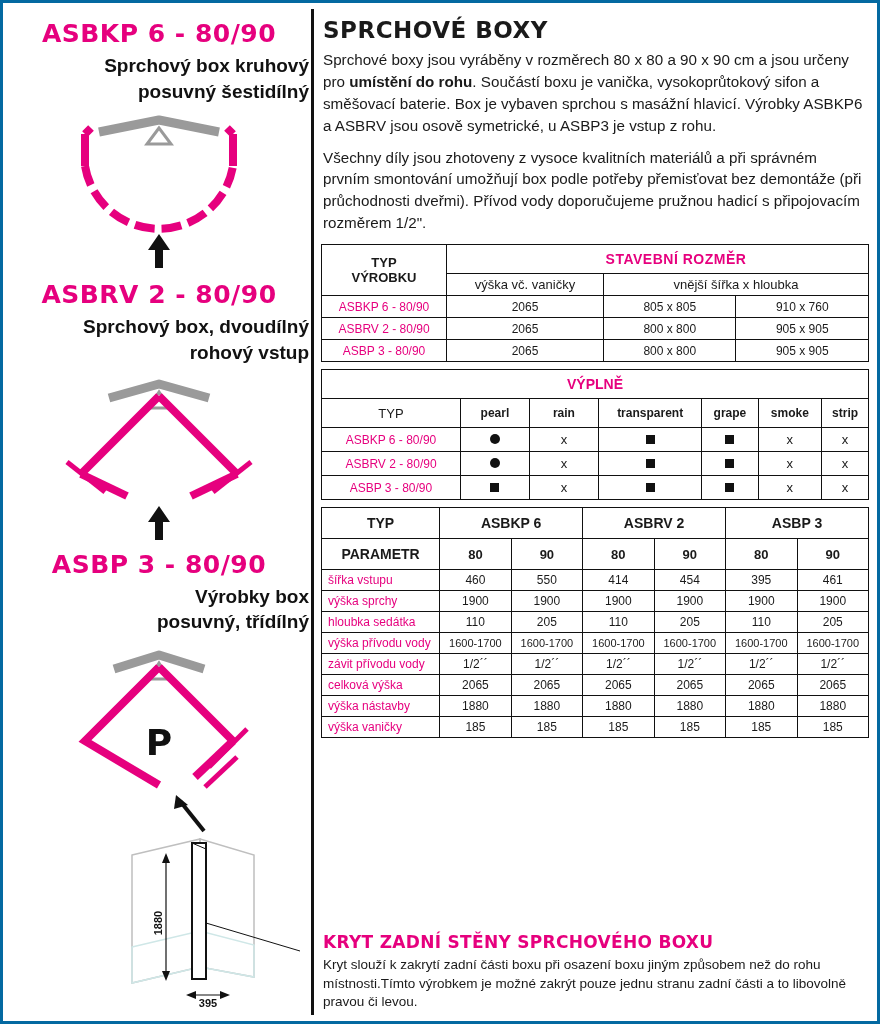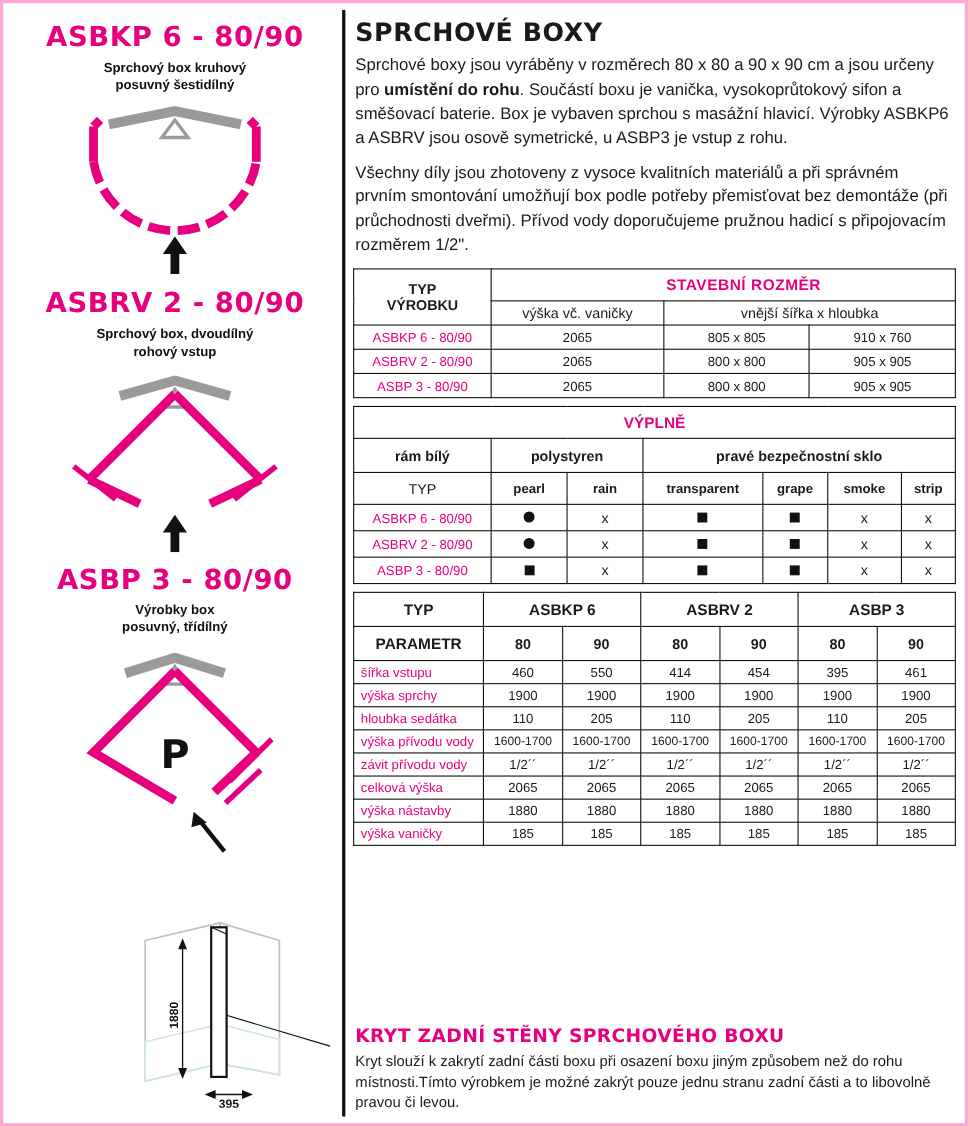--- a/index.html
+++ b/index.html
@@ -6,21 +6,21 @@
   body{
     width:880px;height:1024px;
     background:#ffffff;
     font-family:"Liberation Sans",sans-serif;
     color:#1a1a1a;
     position:relative;
     overflow:hidden;
   }
   .page{
     position:absolute;inset:0;
-    border:3px solid #f9a8d4;
+    border:3px solid #0369a1;
     box-sizing:border-box;
   }
   .vsep{
     position:absolute;
     left:308px;top:6px;bottom:6px;
     width:3px;background:#111;
   }
   
   .left{
     position:absolute;left:6px;top:6px;width:300px;bottom:6px;
@@ -28,22 +28,22 @@
   .prod{position:relative;}
   .prod-title{
     color:#e6007e;
     font-weight:bold;
     font-size:25px;
     text-align:center;
     letter-spacing:.5px;
     font-family:"DejaVu Sans",sans-serif;
   }
   .prod-sub{
-    text-align:center;
-    font-size:12px;
+    text-align:right;
+    font-size:19px;
     font-weight:bold;
     line-height:1.35;
     margin-top:5px;
     color:#111;
   }
   .figure{position:relative;height:135px;}
   .figure svg{position:absolute;left:0;top:0;}
   .arrow-up{display:block;margin:0 auto;}
   
   .right{
@@ -244,25 +244,20 @@
       </table>
 
     <div class="spacer"></div>
 
     <table class="tbl t2">
       <tbody>
           <tr>
         <td colspan="7" class="pink-hdr" style="height:24px;color:#e6007e;font-weight:bold;font-size:14px;">VÝPLNĚ</td>
       </tr>
       <tr>
-        <td style="width:118px;font-weight:bold;font-size:13px;height:26px;">rám bílý</td>
-        <td colspan="2" style="font-weight:bold;font-size:13px;">polystyren</td>
-        <td colspan="4" style="font-weight:bold;font-size:13px;">pravé bezpečnostní sklo</td>
-      </tr>
-      <tr>
         <td class="typ-cell" style="height:24px;">TYP</td>
         <td style="width:62px;font-weight:bold;font-size:12px;">pearl</td>
         <td style="width:62px;font-weight:bold;font-size:12px;">rain</td>
         <td style="font-weight:bold;font-size:12px;">transparent</td>
         <td style="font-weight:bold;font-size:12px;">grape</td>
         <td style="font-weight:bold;font-size:12px;">smoke</td>
         <td style="font-weight:bold;font-size:12px;">strip</td>
       </tr>
       <tr>
         <td class="rowlabel magenta" style="height:19px;">ASBKP 6 - 80/90</td>

